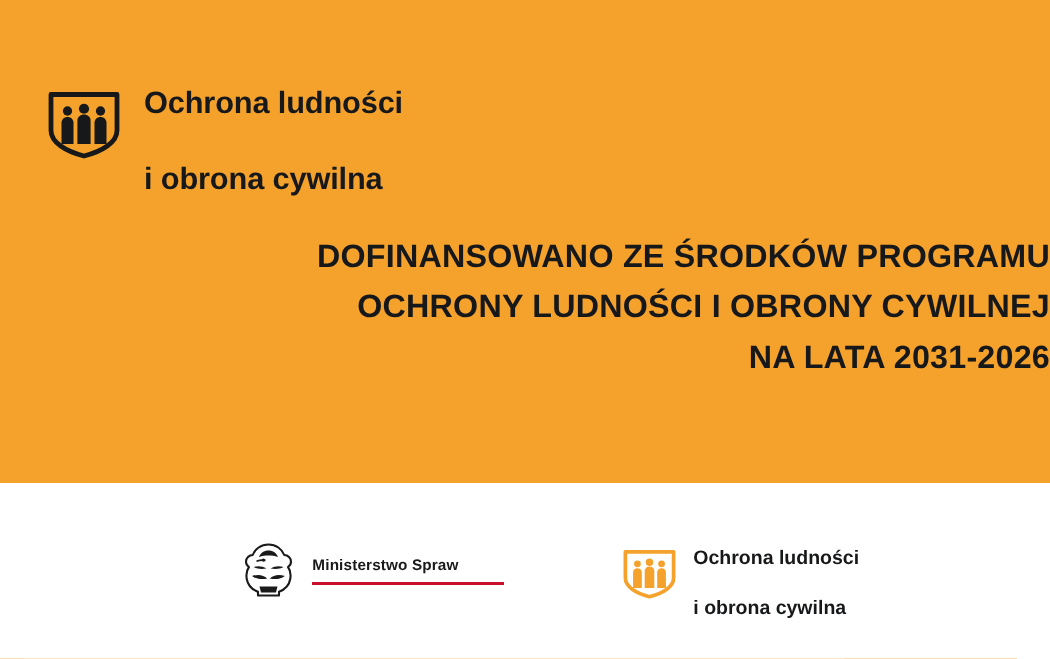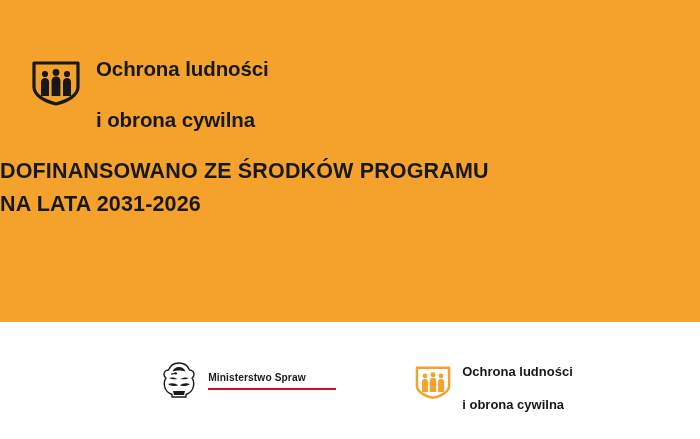--- a/index.html
+++ b/index.html
@@ -49,21 +49,21 @@
     color: #17181A;
     letter-spacing: -0.1px;
     white-space: pre-line;
   }
   
   .headline {
     position: absolute;
     left: 0;
     top: 155px;
     width: 700px;
-    text-align: left;
+    text-align: right;
     color: #17181A;
     font-size: 21.5px;
     font-weight: bold;
     line-height: 1.55;
     letter-spacing: 0.15px;
   }
   .headline .line {
     display: block;
     white-space: nowrap;
   }
@@ -142,20 +142,21 @@
       </svg>
     </span>
     <span class="top-logo-text">
       <span>Ochrona ludności</span><br>
       <span>i obrona cywilna</span>
     </span>
   </div>
 
   <div class="headline">
     <span class="line">DOFINANSOWANO ZE ŚRODKÓW PROGRAMU</span>
+    <span class="line">OCHRONY LUDNOŚCI I OBRONY CYWILNEJ</span>
     <span class="line">NA LATA 2031-2026</span>
   </div>
 
   <div class="footer">
 
     <div class="mswia">
       <span class="eagle">
         <svg viewBox="0 0 40 42" width="40" height="42" aria-hidden="true">
           <path d="M20 3 C15 3 11 6 9.5 10 C7 10 5 12 5 14.5 C5 16 5.8 17.2 7 18
                    C5.5 20 5 23 5.5 26 C6.2 30 9 33 13 34.5 L13 37 L27 37 L27 34.5

